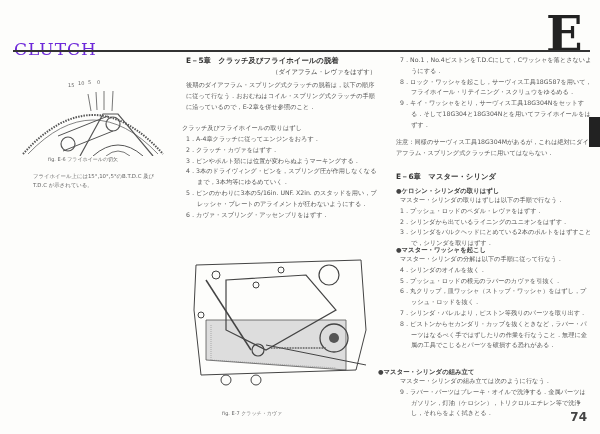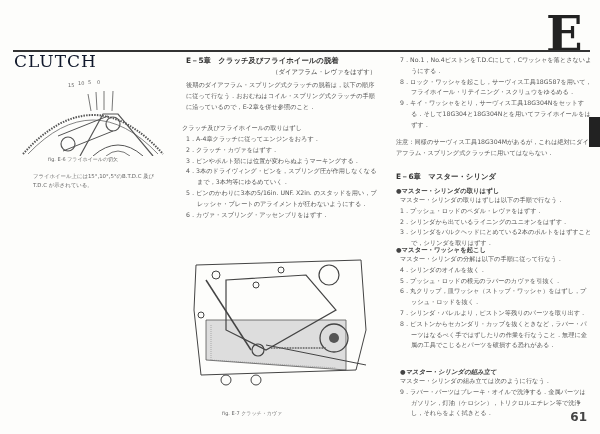--- a/index.html
+++ b/index.html
@@ -3,22 +3,22 @@
 <meta charset="utf-8">
 <style>
   html, body { margin:0; padding:0; }
   body {
     width:600px; height:434px; overflow:hidden; position:relative;
     background:#fdfdfb; color:#3a3a3a;
     font-family:"DejaVu Sans", sans-serif;
   }
   .abs { position:absolute; }
   .title {
-    left:14px; top:51px; font-family:"DejaVu Serif", serif;
-    font-size:17px; letter-spacing:1px; color:#0f172a;
+    left:14px; top:39px; font-family:"DejaVu Serif", serif;
+    font-size:17px; letter-spacing:1px; color:#6d28d9;
   }
   .rule { left:13px; top:50px; width:577px; height:2px; background:#333; }
   .big-e {
     left:546px; top:10px; font-family:"DejaVu Serif", serif;
     font-size:48px; font-weight:bold; color:#222; line-height:1;
   }
   .tab { left:589px; top:117px; width:11px; height:30px; background:#222; }
   .txt { font-size:6.2px; line-height:10.8px; color:#555; }
   .head { font-size:7.4px; font-weight:bold; color:#333; }
   .sub { font-size:6.4px; font-weight:bold; color:#444; }
@@ -99,37 +99,37 @@
 
 <div class="abs txt" style="left:400px;top:55px;width:192px;">
   <div class="li">7．No.1，No.4ピストンをT.D.Cにして，Cワッシャを落とさないようにする．</div>
   <div class="li">8．ロック・ワッシャを起こし，サーヴィス工具18G587を用いて，フライホイール・リテイニング・スクリュウをゆるめる．</div>
   <div class="li">9．キイ・ワッシャをとり，サーヴィス工具18G304Nをセットする．そして18G304と18G304Nとを用いてフライホイールをはずす．</div>
 </div>
 <div class="abs txt" style="left:396px;top:137px;width:196px;">注意：同様のサーヴィス工具18G304Mがあるが，これは絶対にダイアフラム・スプリング式クラッチに用いてはならない．</div>
 
 <div class="abs head" style="left:396px;top:172px;">E－6章　マスター・シリンダ</div>
 
-<div class="abs sub" style="left:396px;top:187px;">●マスター・シリンダの取りはずし</div>
+<div class="abs sub" style="left:396px;top:187px;">●ケロシン・シリンダの取りはずし</div>
 <div class="abs txt" style="left:400px;top:195px;width:192px;">
   <div>マスター・シリンダの取りはずしは以下の手順で行なう．</div>
   <div class="li">1．プッシュ・ロッドのペダル・レヴァをはずす．</div>
   <div class="li">2．シリンダから出ているライニングのユニオンをはずす．</div>
   <div class="li">3．シリンダをバルクヘッドにとめている2本のボルトをはずすことで，シリンダを取りはずす．</div>
 </div>
 
 <div class="abs sub" style="left:396px;top:246px;">●マスター・ワッシャを起こし</div>
 <div class="abs txt" style="left:400px;top:254px;width:192px;">
   <div>マスター・シリンダの分解は以下の手順に従って行なう．</div>
   <div class="li">4．シリンダのオイルを抜く．</div>
   <div class="li">5．プッシュ・ロッドの根元のラバーのカヴァを引抜く．</div>
   <div class="li">6．丸クリップ，皿ワッシャ（ストップ・ワッシャ）をはずし，プッシュ・ロッドを抜く．</div>
   <div class="li">7．シリンダ・バレルより，ピストン等残りのパーツを取り出す．</div>
   <div class="li">8．ピストンからセカンダリ・カップを抜くときなど，ラバー・パーツはなるべく手ではずしたりの作業を行なうこと．無理に金属の工具でこじるとパーツを破損する恐れがある．</div>
 </div>
 
-<div class="abs sub" style="left:400px;top:368px;font-style:italic;">●マスター・シリンダの組み立て</div>
+<div class="abs sub" style="left:378px;top:368px;">●マスター・シリンダの組み立て</div>
 <div class="abs txt" style="left:400px;top:376px;width:192px;">
   <div>マスター・シリンダの組み立ては次のように行なう．</div>
   <div class="li">9．ラバー・パーツはブレーキ・オイルで洗浄する．金属パーツはガソリン，灯油（ケロシン），トリクロルエチレン等で洗浄し，それらをよく拭きとる．</div>
 </div>
 
-<div class="abs page-num">61</div>
+<div class="abs page-num">74</div>
 
 </body></html>

